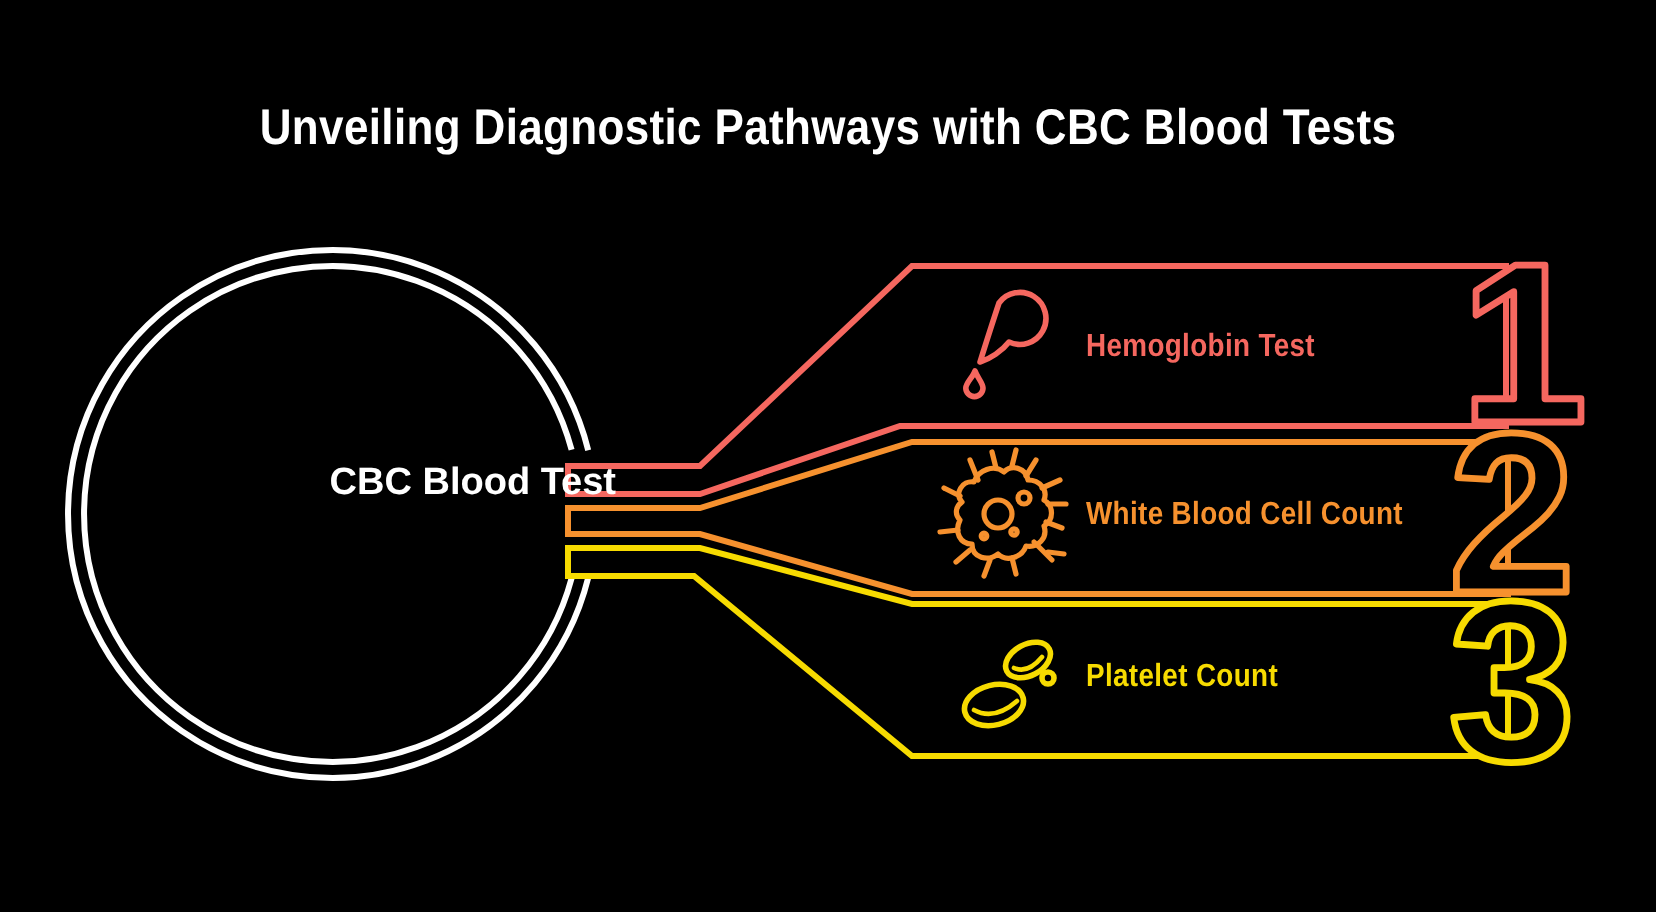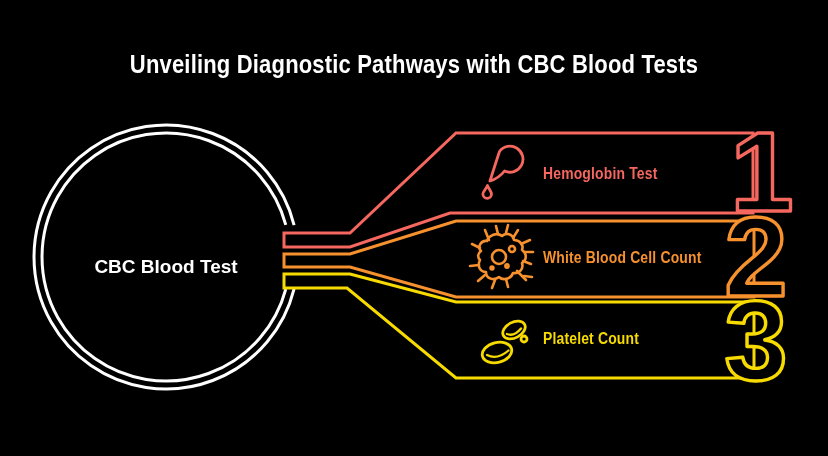--- a/index.html
+++ b/index.html
@@ -2,22 +2,22 @@
 <html><head>
 <meta charset="utf-8">
 <style>
   html,body{margin:0;padding:0;background:#000;}
   .stage{position:relative;width:828px;height:456px;background:#000;overflow:hidden;
          font-family:"Liberation Sans",sans-serif;}
   .stage svg{position:absolute;left:0;top:0;}
   .title{position:absolute;left:0;top:52px;width:828px;text-align:center;color:#fff;
          font-size:25px;font-weight:bold;line-height:1;letter-spacing:.2px;
          transform:scaleX(.88);transform-origin:414px center;white-space:nowrap;}
-  .center-label{position:absolute;left:36px;top:257px;width:260px;text-align:center;
-         color:#fff;font-size:19px;font-weight:bold;line-height:1;white-space:nowrap;}
+  .center-label{position:absolute;left:36px;top:232px;width:260px;text-align:right;
+         color:#fff;font-size:19px;font-weight:bold;line-height:1;white-space:nowrap;padding-left:12px;}
   .branch-label{position:absolute;left:543px;font-size:16px;font-weight:bold;line-height:1;
          transform:scaleX(.87);transform-origin:left center;letter-spacing:.2px;white-space:nowrap;}
   .bl-1{top:166px;color:#f5675f;}
   .bl-2{top:250px;color:#f6912e;}
   .bl-3{top:331px;color:#f7db00;}
   .num{font-family:"Liberation Sans",sans-serif;font-weight:bold;font-size:114px;}
 </style>
 </head>
 <body>
 

